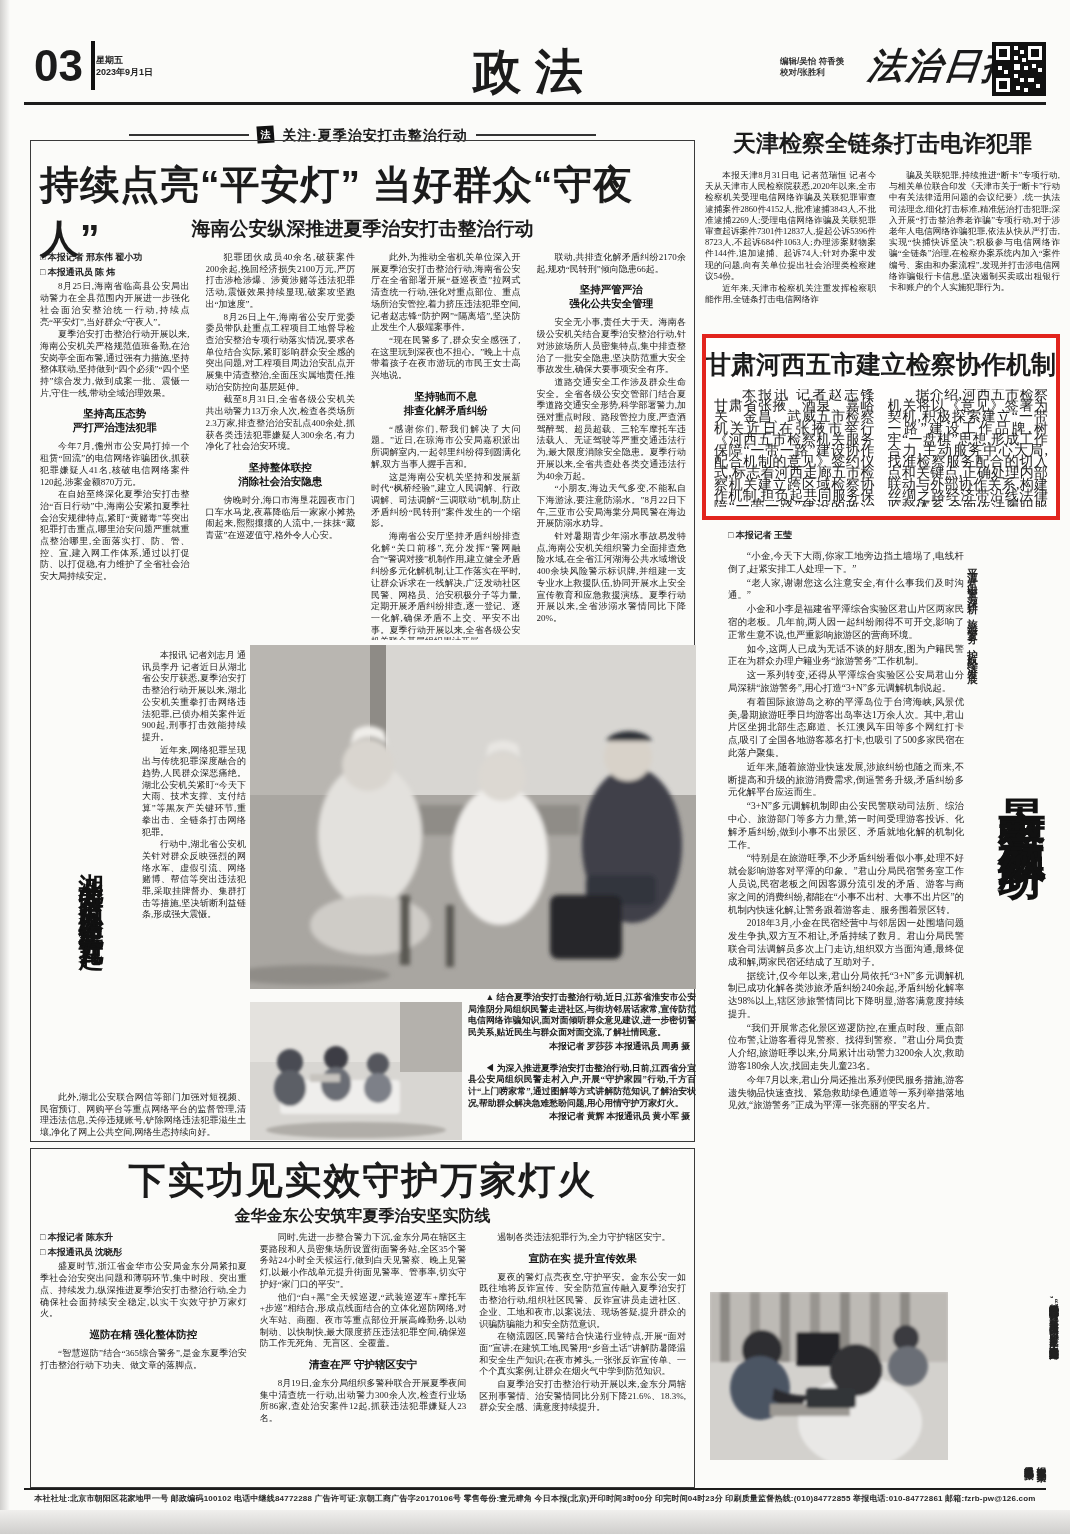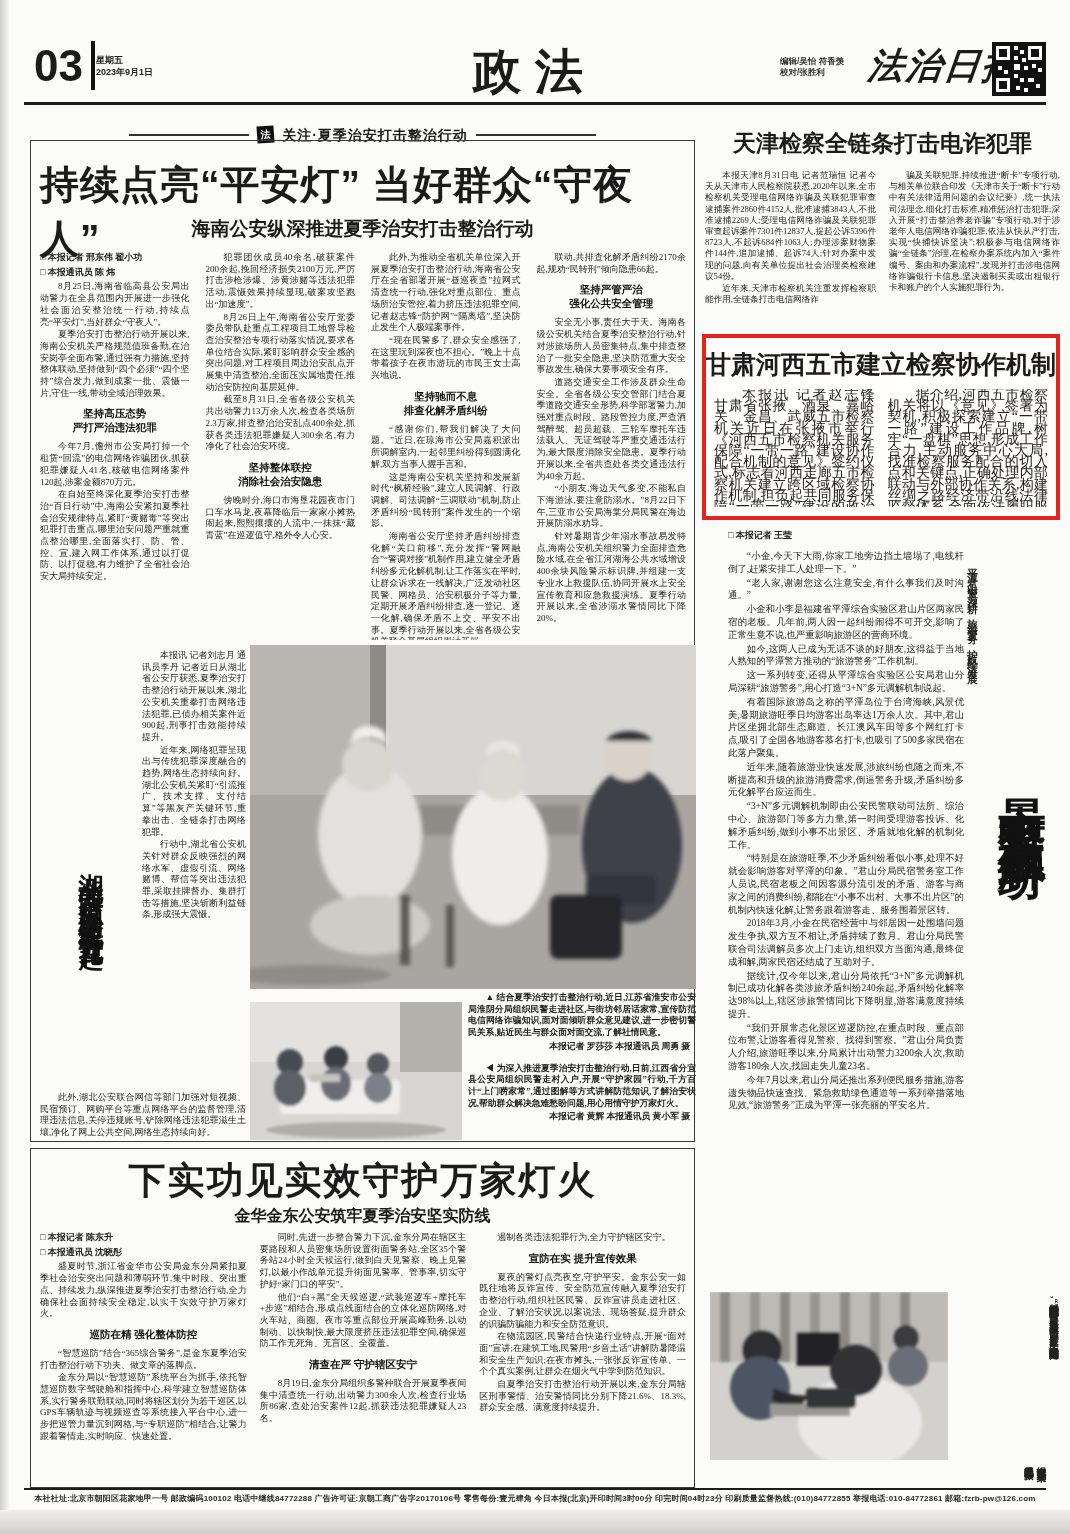--- a/index.html
+++ b/index.html
@@ -147,21 +147,21 @@
         <div class="it-p">安全无小事,责任大于天。海南各级公安机关结合夏季治安整治行动,针对涉旅场所人员密集特点,集中排查整治了一批安全隐患,坚决防范重大安全事故发生,确保大要事项安全有序。</div>
         <div class="it-p">道路交通安全工作涉及群众生命安全。全省各级公安交管部门结合夏季道路交通安全形势,科学部署警力,加强对重点时段、路段管控力度,严查酒驾醉驾、超员超载、三轮车摩托车违法载人、无证驾驶等严重交通违法行为,最大限度消除安全隐患。夏季行动开展以来,全省共查处各类交通违法行为40余万起。</div>
         <div class="it-p">“小朋友,海边天气多变,不能私自下海游泳,要注意防溺水。”8月22日下午,三亚市公安局海棠分局民警在海边开展防溺水劝导。</div>
         <div class="it-p">针对暑期青少年溺水事故易发特点,海南公安机关组织警力全面排查危险水域,在全省江河湖海公共水域增设400余块风险警示标识牌,并组建一支专业水上救援队伍,协同开展水上安全宣传教育和应急救援演练。夏季行动开展以来,全省涉溺水警情同比下降20%。</div>
       </div>
   </div>
 
   <div class="abs vhead" style="left:46px;top:652px;width:90px;height:480px;font-size:25px;letter-spacing:4px;">湖北公安两个月侦办网络违法犯罪近九百起</div>
   <div class="abs bodytext" style="left:142px;top:650px;width:104px;height:440px;overflow:hidden;text-align:justify;">
       <div class="it-p">本报讯 记者刘志月 通讯员李丹 记者近日从湖北省公安厅获悉,夏季治安打击整治行动开展以来,湖北公安机关重拳打击网络违法犯罪,已侦办相关案件近900起,刑事打击效能持续提升。</div>
-      <div class="it-p">近年来,网络犯罪呈现出与传统犯罪深度融合的趋势,网络生态持续向好。湖北公安机关紧盯“引流推广、技术支撑、支付结算”等黑灰产关键环节,重拳出击、全链条打击网络犯罪。</div>
+      <div class="it-p">近年来,网络犯罪呈现出与传统犯罪深度融合的趋势,人民群众深恶痛绝。湖北公安机关紧盯“今天下大雨、技术支撑、支付结算”等黑灰产关键环节,重拳出击、全链条打击网络犯罪。</div>
       <div class="it-p">行动中,湖北省公安机关针对群众反映强烈的网络水军、虚假引流、网络赌博、帮信等突出违法犯罪,采取挂牌督办、集群打击等措施,坚决斩断利益链条,形成强大震慑。</div>
     </div>
   <div class="abs bodytext" style="left:40px;top:1092px;width:206px;height:46px;overflow:hidden;text-align:justify;">
       <div class="it-p">此外,湖北公安联合网信等部门加强对短视频、民宿预订、网购平台等重点网络平台的监督管理,清理违法信息,关停违规账号,铲除网络违法犯罪滋生土壤,净化了网上公共空间,网络生态持续向好。</div>
     </div>
 
   <div class="abs photo" style="left:250px;top:645px;width:446px;height:344px;">
     <svg width="446" height="344" viewBox="0 0 446 344">
       <defs>
           <filter id="b1">
@@ -228,32 +228,31 @@
   <div class="abs boxframe" style="left:30px;top:1148px;width:663px;height:338px;"></div>
   <div class="abs serifhead" style="left:40px;top:1156px;width:645px;text-align:center;font-size:37px;letter-spacing:2px;">下实功见实效守护万家灯火</div>
   <div class="abs sanshead" style="left:40px;top:1206px;width:645px;text-align:center;font-size:16px;">金华金东公安筑牢夏季治安坚实防线</div>
   <div class="abs cols bodytext" style="left:40px;top:1232px;width:646px;height:248px;">
     <div class="col">
         <div class="it-by">□ 本报记者 陈东升</div>
         <div class="it-by">□ 本报通讯员 沈晓彤</div>
         <div class="it-p">盛夏时节,浙江省金华市公安局金东分局紧扣夏季社会治安突出问题和薄弱环节,集中时段、突出重点、持续发力,纵深推进夏季治安打击整治行动,全力确保社会面持续安全稳定,以实干实效守护万家灯火。</div>
         <div class="it-h">巡防在精 强化整体防控</div>
         <div class="it-p">“智慧巡防”结合“365综合警务”,是金东夏季治安打击整治行动下功夫、做文章的落脚点。</div>
-        <div class="it-p">金东分局以“智慧巡防”系统平台为抓手,依托智慧巡防数字驾驶舱和指挥中心,科学建立智慧巡防体系,实行警务联勤联动,同时将辖区划分为若干巡区,以GPS车辆轨迹与视频巡查等系统接入平台中心,进一步把巡管力量沉到网格,与“专职巡防”相结合,让警力跟着警情走,实时响应、快速处置。</div>
       </div>
     <div class="col">
         <div class="it-p">同时,先进一步整合警力下沉,金东分局在辖区主要路段和人员密集场所设置街面警务站,全区35个警务站24小时全天候运行,做到白天见警察、晚上见警灯,以最小作战单元提升街面见警率、管事率,切实守护好“家门口的平安”。</div>
         <div class="it-p">他们“白+黑”全天候巡逻,“武装巡逻车+摩托车+步巡”相结合,形成点线面结合的立体化巡防网络,对火车站、商圈、夜市等重点部位开展高峰勤务,以动制动、以快制快,最大限度挤压违法犯罪空间,确保巡防工作无死角、无盲区、全覆盖。</div>
         <div class="it-h">清查在严 守护辖区安宁</div>
         <div class="it-p">8月19日,金东分局组织多警种联合开展夏季夜间集中清查统一行动,出动警力300余人次,检查行业场所86家,查处治安案件12起,抓获违法犯罪嫌疑人23名。</div>
       </div>
     <div class="col">
         <div class="it-p">遏制各类违法犯罪行为,全力守护辖区安宁。</div>
         <div class="it-h">宣防在实 提升宣传效果</div>
-        <div class="it-p">夏夜的警灯点亮夜空,守护平安。金东公安一如既往地将反诈宣传、安全防范宣传融入夏季治安打击整治行动,组织社区民警、反诈宣讲员走进社区、企业、了解治安状况,以案说法、现场答疑,提升群众的识骗防骗能力和安全防范意识。</div>
+        <div class="it-p">夏夜的警灯点亮夜空,守护平安。金东公安一如既往地将反诈宣传、安全防范宣传融入夏季治安打击整治行动,组织社区民警、反诈宣讲员走进社区、企业、工地和夜市,以案说法、现场答疑,提升群众的识骗防骗能力和安全防范意识。</div>
         <div class="it-p">在物流园区,民警结合快递行业特点,开展“面对面”宣讲;在建筑工地,民警用“乡音土话”讲解防暑降温和安全生产知识;在夜市摊头,一张张反诈宣传单、一个个真实案例,让群众在烟火气中学到防范知识。</div>
         <div class="it-p">自夏季治安打击整治行动开展以来,金东分局辖区刑事警情、治安警情同比分别下降21.6%、18.3%,群众安全感、满意度持续提升。</div>
       </div>
   </div>
 
   <div class="abs serifhead" style="left:705px;top:128px;width:355px;text-align:center;font-size:23px;">天津检察全链条打击电诈犯罪</div>
   <div class="abs cols bodytext" style="left:705px;top:170px;width:355px;height:160px;font-size:8.6px;line-height:11.2px;">
     <div class="col">
         <div class="it-p">本报天津8月31日电 记者范瑞恒 记者今天从天津市人民检察院获悉,2020年以来,全市检察机关受理电信网络诈骗及关联犯罪审查逮捕案件2860件4152人,批准逮捕3843人,不批准逮捕2269人;受理电信网络诈骗及关联犯罪审查起诉案件7301件12837人,提起公诉5396件8723人,不起诉684件1063人;办理涉案财物案件144件,追加逮捕、起诉74人;针对办案中发现的问题,向有关单位提出社会治理类检察建议54份。</div>
         <div class="it-p">近年来,天津市检察机关注重发挥检察职能作用,全链条打击电信网络诈</div>
@@ -273,21 +272,21 @@
           <div class="it-p">据介绍,河西五市检察机关将以《意见》签署为契机,积极探索建立“一带一路”建设工作品牌,树牢“一盘棋”思想,形成工作合力,主动服务中心大局,找准检察服务配合的切入点和关键点,正确处理内部联动与外部协作关系,构建丝绸之路经济带沿线法律监督体系,全面依法履职服务保障,着力打造服务保障“一带一路”建设检察协作单元会商制度,充分利用协作平台,努力形成具有地域特色的工作格局,不断提升综合服务保障能力。</div>
         </div>
     </div>
   </div>
 
   <div class="abs bodytext" style="left:728px;top:530px;width:236px;font-weight:bold;">□ 本报记者 王莹</div>
   <div class="abs bodytext" style="left:728px;top:550px;width:236px;height:736px;overflow:hidden;text-align:justify;font-size:9.4px;line-height:12.8px;">
       <div class="it-p">“小金,今天下大雨,你家工地旁边挡土墙塌了,电线杆倒了,赶紧安排工人处理一下。”</div>
       <div class="it-p">“老人家,谢谢您这么注意安全,有什么事我们及时沟通。”</div>
       <div class="it-p">小金和小李是福建省平潭综合实验区君山片区两家民宿的老板。几年前,两人因一起纠纷闹得不可开交,影响了正常生意不说,也严重影响旅游区的营商环境。</div>
-      <div class="it-p">如今,这两人已成为无话不谈的好朋友,这得益于当地人熟知的平潭警方推动的“旅游警务”工作机制。</div>
+      <div class="it-p">如今,这两人已成为无话不谈的好朋友,图为户籍民警正在为群众办理户籍业务“旅游警务”工作机制。</div>
       <div class="it-p">这一系列转变,还得从平潭综合实验区公安局君山分局深耕“旅游警务”,用心打造“3+N”多元调解机制说起。</div>
       <div class="it-p">有着国际旅游岛之称的平潭岛位于台湾海峡,风景优美,暑期旅游旺季日均游客出岛率达1万余人次。其中,君山片区坐拥北部生态廊道、长江澳风车田等多个网红打卡点,吸引了全国各地游客慕名打卡,也吸引了500多家民宿在此落户聚集。</div>
       <div class="it-p">近年来,随着旅游业快速发展,涉旅纠纷也随之而来,不断提高和升级的旅游消费需求,倒逼警务升级,矛盾纠纷多元化解平台应运而生。</div>
       <div class="it-p">“3+N”多元调解机制即由公安民警联动司法所、综治中心、旅游部门等多方力量,第一时间受理游客投诉、化解矛盾纠纷,做到小事不出景区、矛盾就地化解的机制化工作。</div>
       <div class="it-p">“特别是在旅游旺季,不少矛盾纠纷看似小事,处理不好就会影响游客对平潭的印象。”君山分局民宿警务室工作人员说,民宿老板之间因客源分流引发的矛盾、游客与商家之间的消费纠纷,都能在“小事不出村、大事不出片区”的机制内快速化解,让警务跟着游客走、服务围着景区转。</div>
       <div class="it-p">2018年3月,小金在民宿经营中与邻居因一处围墙问题发生争执,双方互不相让,矛盾持续了数月。君山分局民警联合司法调解员多次上门走访,组织双方当面沟通,最终促成和解,两家民宿还结成了互助对子。</div>
       <div class="it-p">据统计,仅今年以来,君山分局依托“3+N”多元调解机制已成功化解各类涉旅矛盾纠纷240余起,矛盾纠纷化解率达98%以上,辖区涉旅警情同比下降明显,游客满意度持续提升。</div>
       <div class="it-p">“我们开展常态化景区巡逻防控,在重点时段、重点部位布警,让游客看得见警察、找得到警察。”君山分局负责人介绍,旅游旺季以来,分局累计出动警力3200余人次,救助游客180余人次,找回走失儿童23名。</div>
       <div class="it-p">今年7月以来,君山分局还推出系列便民服务措施,游客遗失物品快速查找、紧急救助绿色通道等一系列举措落地见效,“旅游警务”正成为平潭一张亮丽的平安名片。</div>
     </div>

